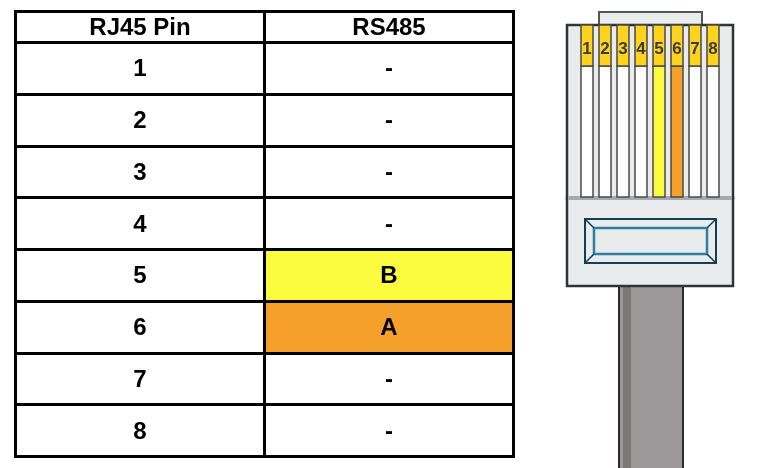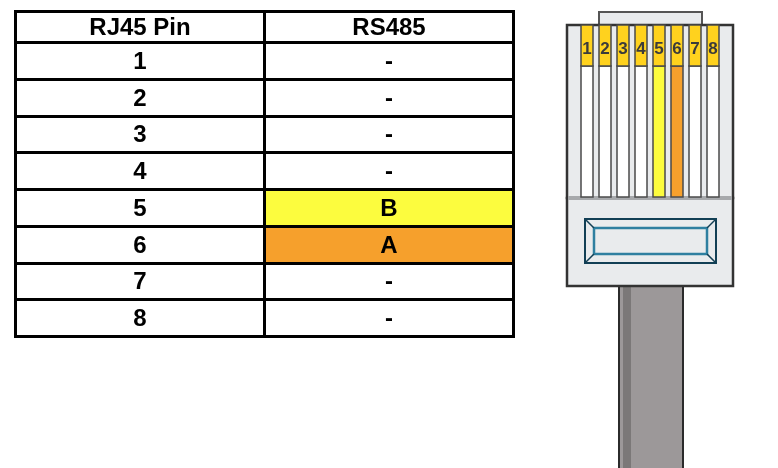--- a/index.html
+++ b/index.html
@@ -9,21 +9,21 @@
     font-family: "Liberation Sans", sans-serif;
     position: relative;
     overflow: hidden;
   }
   .stage { position: absolute; inset: 0; }
 
   
   .pin-table {
     position: absolute;
     left: 14px; top: 10px;
-    width: 501px; height: 328px;
+    width: 501px; height: 448px;
     border-collapse: collapse;
     table-layout: fixed;
   }
   .pin-table th, .pin-table td {
     border: 3px solid #000000;
     text-align: center;
     vertical-align: middle;
     font-weight: bold;
     font-size: 24px;
     color: #000000;

